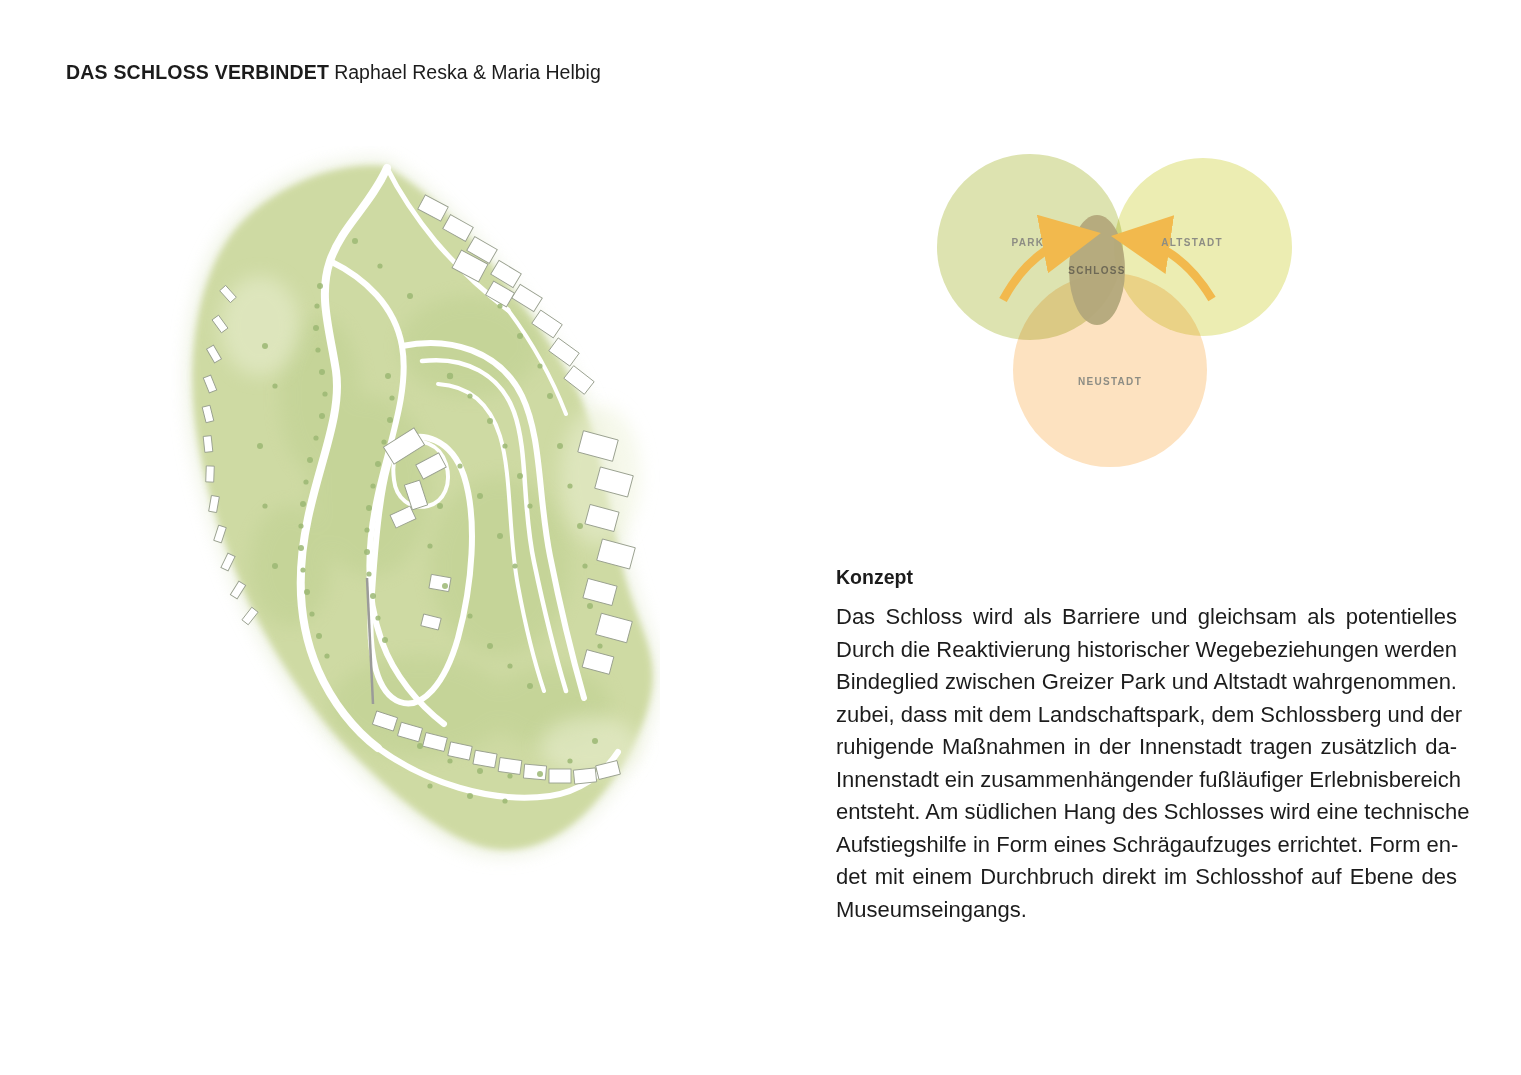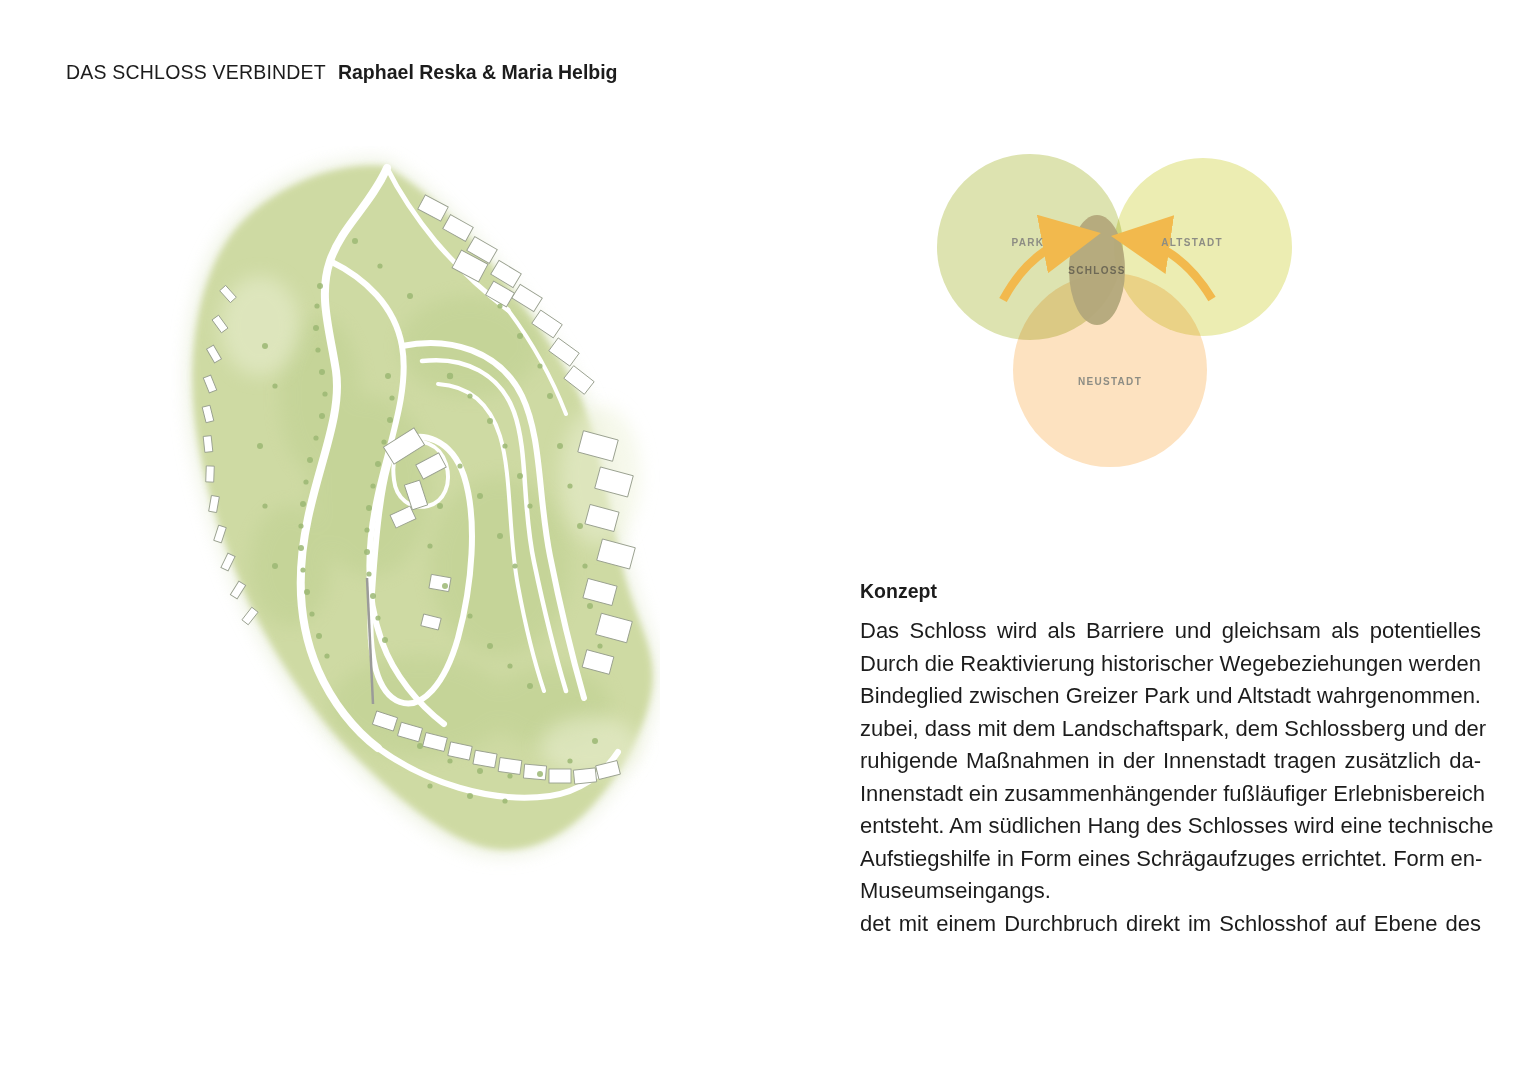--- a/index.html
+++ b/index.html
@@ -1,26 +1,26 @@
 <!DOCTYPE html>
 <html><head>
 <meta charset="utf-8">
 <style>
   html,body{margin:0;padding:0;background:#ffffff;}
   body{
     width:1521px;height:1075px;position:relative;overflow:hidden;
     font-family:"Liberation Sans","DejaVu Sans",sans-serif;color:#1c1c1c;
   }
   .page-header{position:absolute;left:66px;top:61px;white-space:nowrap;font-size:19.5px;}
-  .page-header .t-bold{font-weight:normal;letter-spacing:.2px;}
-  .page-header .t-authors{font-weight:bold;margin-left:12px;}
+  .page-header .t-bold{font-weight:bold;letter-spacing:.2px;}
+  .page-header .t-authors{font-weight:normal;margin-left:5px;}
   .site-plan-wrap{position:absolute;left:170px;top:146px;width:490px;height:740px;}
   .venn-wrap{position:absolute;left:920px;top:150px;width:400px;height:330px;}
   .venn-label{font-size:10px;letter-spacing:1.3px;font-weight:bold;}
-  .concept{position:absolute;left:836px;top:579px;width:621px;margin-left:24px;}
+  .concept{position:absolute;left:836px;top:565px;width:621px;}
   .concept-heading{font-size:19.5px;font-weight:bold;height:36px;line-height:24px;}
   .c-line{
     font-size:22px;height:32.5px;line-height:32.5px;white-space:nowrap;
     text-align:justify;text-align-last:justify;
   }
   .c-line.last{text-align-last:left;}
   svg text{font-family:"Liberation Sans","DejaVu Sans",sans-serif;}
 </style>
 </head>
 <body>
@@ -237,15 +237,15 @@
 <div class="concept">
   <div class="concept-heading">Konzept</div>
   <div class="c-line">Das Schloss wird als Barriere und gleichsam als potentielles</div>
   <div class="c-line">Durch die Reaktivierung historischer Wegebeziehungen werden</div>
   <div class="c-line">Bindeglied zwischen Greizer Park und Altstadt wahrgenommen.</div>
   <div class="c-line">zubei, dass mit dem Landschaftspark, dem Schlossberg und der</div>
   <div class="c-line">ruhigende Maßnahmen in der Innenstadt tragen zusätzlich da-</div>
   <div class="c-line">Innenstadt ein zusammenhängender fußläufiger Erlebnisbereich</div>
   <div class="c-line">entsteht. Am südlichen Hang des Schlosses wird eine technische</div>
   <div class="c-line">Aufstiegshilfe in Form eines Schrägaufzuges errichtet. Form en-</div>
+  <div class="c-line">det mit einem Durchbruch direkt im Schlosshof auf Ebene des</div>
   <div class="c-line last">Museumseingangs.</div>
-  <div class="c-line">det mit einem Durchbruch direkt im Schlosshof auf Ebene des</div>
 </div>
 
 </body></html>

